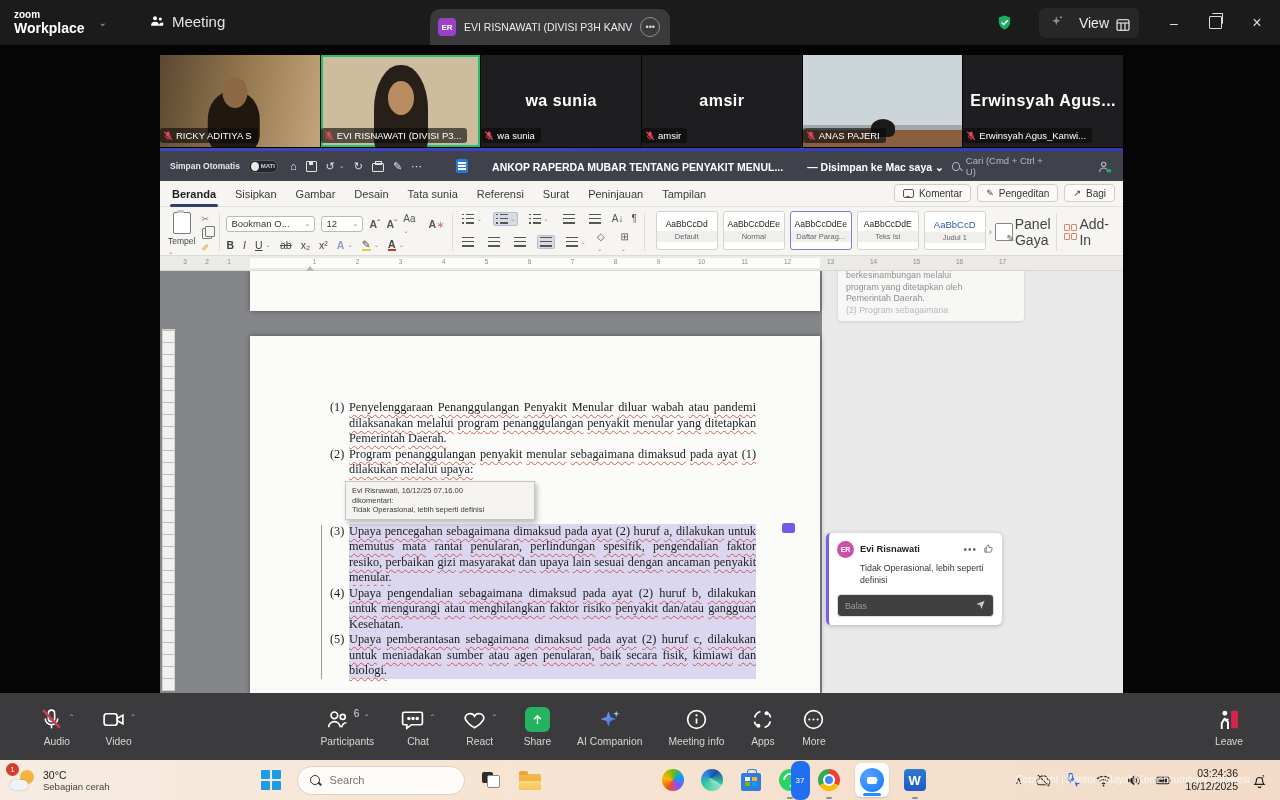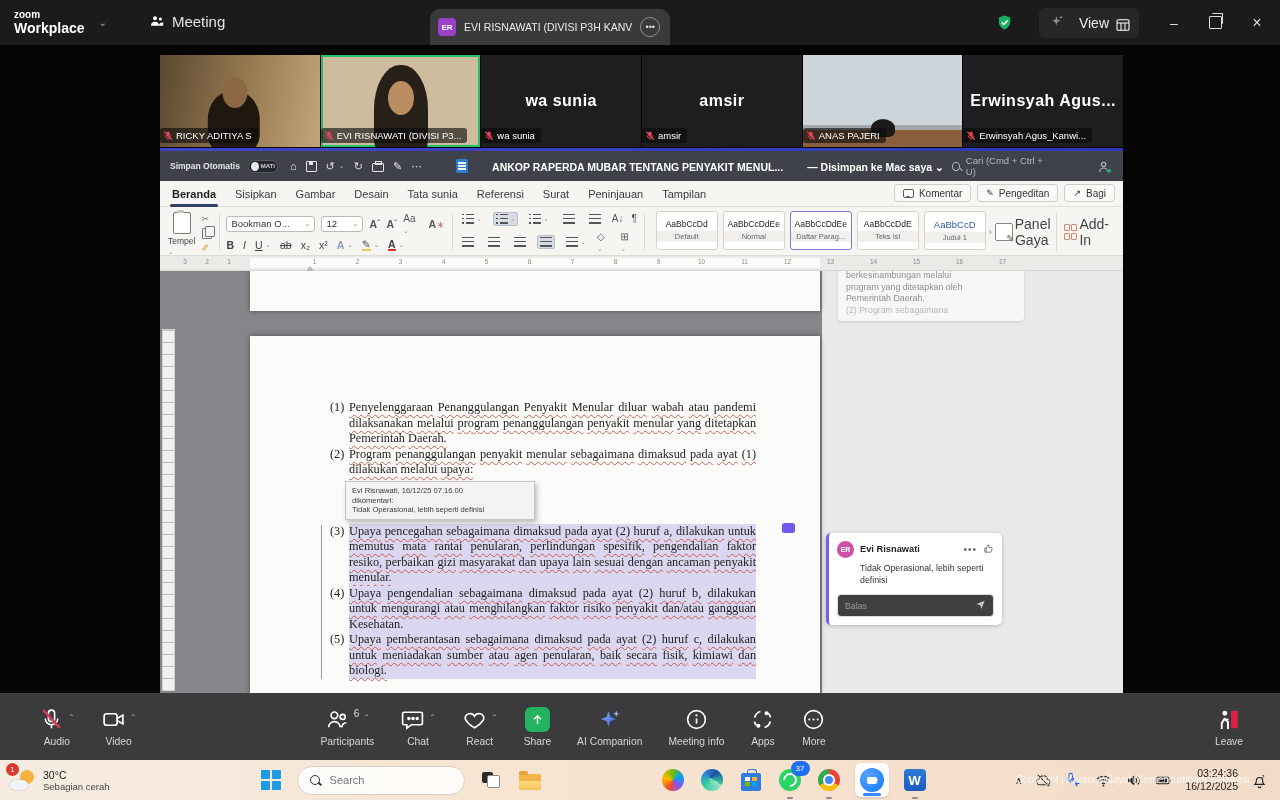--- a/index.html
+++ b/index.html
@@ -230,21 +230,21 @@
   .copilot{width:22px;height:22px;border-radius:50%;background:conic-gradient(from 210deg,#f25022,#ffb900,#7fba00,#00a4ef,#8a51f5,#f25022);}
   .edge{width:22px;height:22px;border-radius:50%;background:conic-gradient(from 120deg at 42% 42%,#9be3c9,#35c8a0,#2f83dd 55%,#1b4f9c 80%,#35c8a0);}
   .store{width:20px;height:18px;background:#2f7de1;border-radius:2px;position:relative;margin-top:3px;}
   .store:before{content:"";position:absolute;left:6px;top:-4px;width:8px;height:4px;border:1.5px solid #2f7de1;border-bottom:none;border-radius:3px 3px 0 0;}
   .store:after{content:"";position:absolute;left:4px;top:4px;width:12px;height:9px;background:
      linear-gradient(#fff,#fff) left top/5px 4px no-repeat,linear-gradient(#ffb02e,#ffb02e) right top/5px 4px no-repeat,
      linear-gradient(#7fba00,#7fba00) left bottom/5px 4px no-repeat,linear-gradient(#00a4ef,#00a4ef) right bottom/5px 4px no-repeat;}
   .whatsapp{width:22px;height:22px;border-radius:50%;background:#2ad366;display:flex;align-items:center;justify-content:center;position:relative;}
   .whatsapp .ph{width:10px;height:10px;border:2px solid #fff;border-radius:50%;border-left-color:transparent;transform:rotate(-45deg);}
   .appbadge{position:absolute;right:-7px;top:-6px;min-width:15px;height:15px;border-radius:8px;background:#1f6ff0;color:#fff;
-    font-size:8px;display:flex;align-items:center;justify-content:center;padding:0 2px;z-index:2;}
+    font-size:8px;display:flex;align-items:center;justify-content:center;padding:12px 2px;z-index:2;}
   .chrome{width:22px;height:22px;border-radius:50%;position:relative;
     background:conic-gradient(#ea4335 0 120deg,#fbbc05 0 240deg,#34a853 0 360deg);}
   .chrome:before{content:"";position:absolute;left:5px;top:5px;width:12px;height:12px;border-radius:50%;background:#fff;}
   .chrome:after{content:"";position:absolute;left:7px;top:7px;width:8px;height:8px;border-radius:50%;background:#4285f4;}
   .zoomapp{width:34px;height:34px;background:#fdfdfd;border-radius:6px;display:flex;align-items:center;justify-content:center;position:relative;box-shadow:0 1px 2px rgba(0,0,0,.15);}
   .zoomic{width:24px;height:24px;border-radius:50%;background:radial-gradient(circle at 30% 28%,#5aa0ff,#2d8cff 60%,#1a6fe8);display:flex;align-items:center;justify-content:center;}
   .zoomic .cam{width:10px;height:7px;background:#fff;border-radius:2px;position:relative;}
   .zoomic .cam:after{content:"";position:absolute;right:-3px;top:1px;border:2.5px solid transparent;border-right-color:#fff;transform:rotate(180deg);}
   .zoomunder{position:absolute;left:50%;bottom:1px;transform:translateX(-50%);width:18px;height:3px;border-radius:2px;background:#2d8cff;}
   .wordic{width:22px;height:22px;border-radius:4px;background:linear-gradient(#2b7cd3,#1f59c4);color:#fff;font-weight:bold;

